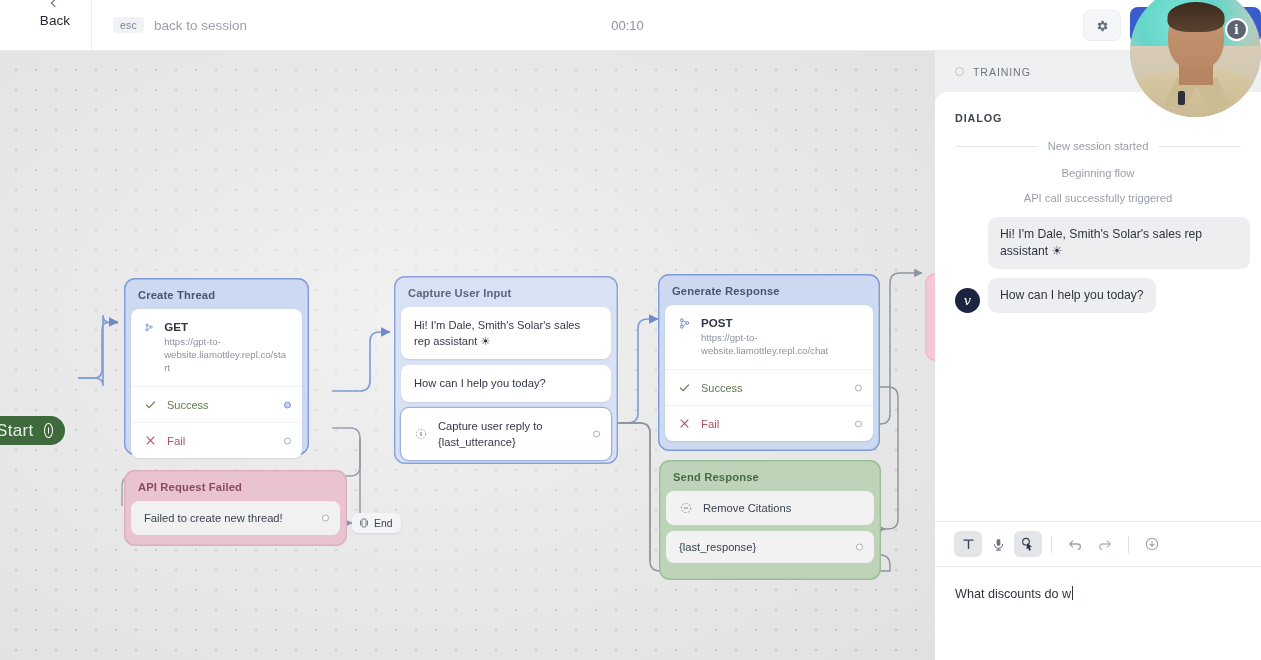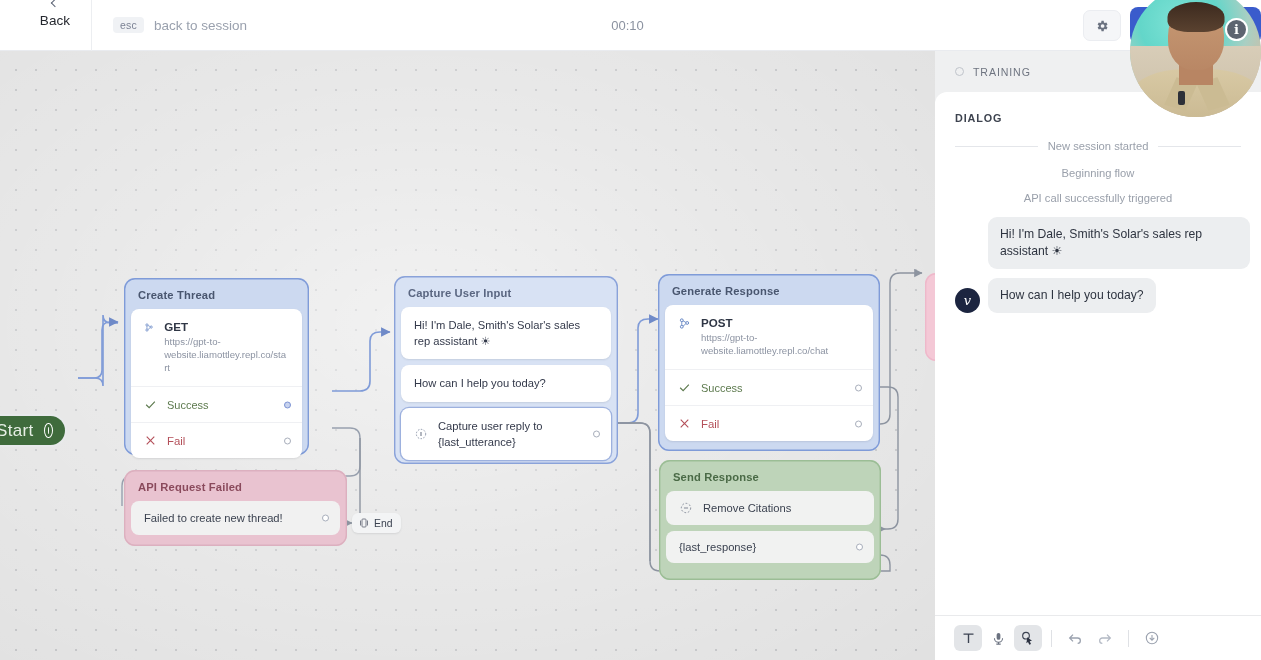--- a/index.html
+++ b/index.html
@@ -531,17 +531,20 @@
               </svg>
           </div>
           <span class="tool-sep"></span>
           <div class="tool">
             <svg width="16" height="16" viewBox="0 0 24 24">
               <circle cx="12" cy="12" r="8.5" fill="none" stroke="#9aa1ae" stroke-width="1.6"></circle>
               <path d="M12 7.5 L12 15 M8.5 11.8 L12 15.3 L15.5 11.8" stroke="#9aa1ae" stroke-width="1.6" fill="none"></path>
             </svg>
           </div>
         </div>
+        <div class="composer-input">
+          <span>What discounts do w</span><span class="caret"></span>
+        </div>
       </div>
     </div>
   </div>
 
 </div>
 
 </body></html>

